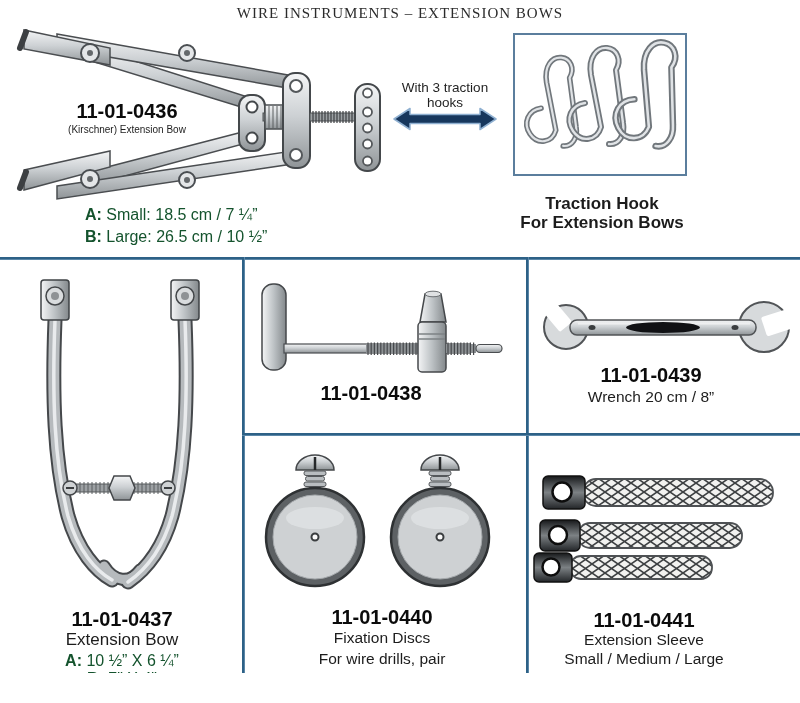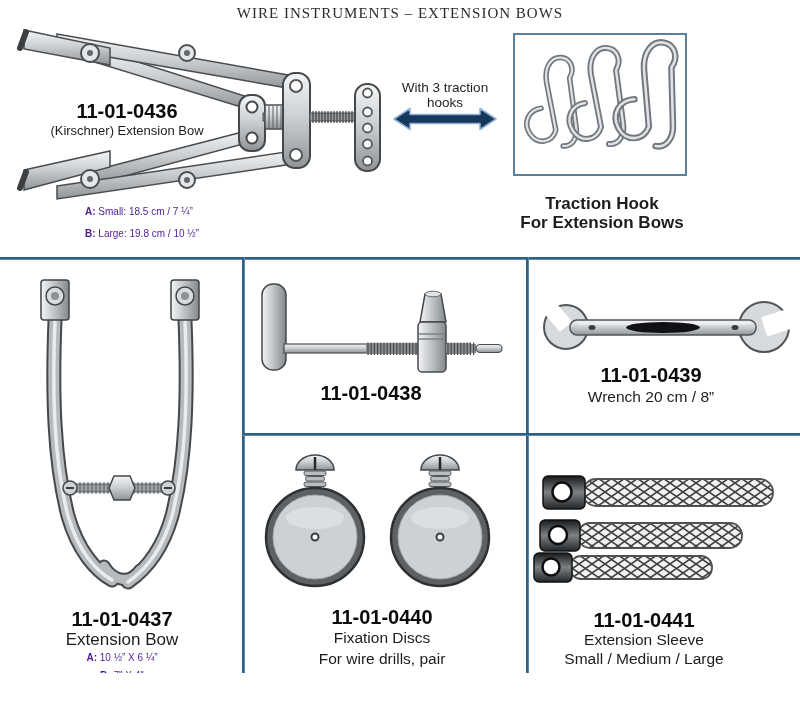--- a/index.html
+++ b/index.html
@@ -3,23 +3,23 @@
 <meta charset="utf-8">
 <style>
   html,body{margin:0;padding:0;background:#fff;}
   .page{position:relative;width:800px;height:673px;background:#fff;overflow:hidden;
         font-family:"Liberation Sans","DejaVu Sans",sans-serif;color:#1c1c1c;}
   .abs{position:absolute;}
   .title{position:absolute;left:0;top:5px;width:800px;text-align:center;
          font-family:"Liberation Serif","DejaVu Serif",serif;
          font-size:15px;letter-spacing:1px;color:#2b2b2b;}
   .code{position:absolute;font-weight:bold;font-size:20px;line-height:1.1;color:#0b0b0b;text-align:center;}
-  .desc{position:absolute;font-size:13px;line-height:1.15;color:#1c1c1c;text-align:center;}
+  .desc{position:absolute;font-size:10px;line-height:1.15;color:#1c1c1c;text-align:center;}
   .small{font-size:15.5px;}
-  .sizes{position:absolute;font-size:10px;color:#4c1d95;white-space:nowrap;}
+  .sizes{position:absolute;font-size:16px;color:#14532d;white-space:nowrap;}
   .b{font-weight:bold;}
   .hline{position:absolute;height:3px;background:linear-gradient(#2d6186,#2d6186 62%,#7fa5c3);}
   .vline{position:absolute;width:3px;background:linear-gradient(90deg,#2d6186,#2d6186 62%,#7fa5c3);}
   .hookbox{position:absolute;left:513px;top:33px;width:174px;height:143px;
            border:2px solid #5b7e9d;background:#fff;box-sizing:border-box;}
   .note{position:absolute;font-size:13.5px;color:#1f1f1f;text-align:center;}
   svg{display:block;}
 </style>
 </head>
 <body>
@@ -102,21 +102,21 @@
     </g>
   </svg>
 
   <div class="code" style="left:37px;top:100px;width:180px">11-01-0436</div>
   <div class="desc" style="left:22px;top:124px;width:210px">(Kirschner) Extension Bow</div>
 
   <div class="sizes" style="left:85px;top:206px">
     <span class="b">A:</span><span> Small: 18.5 cm / 7 ¼”</span>
   </div>
   <div class="sizes" style="left:85px;top:228px">
-    <span class="b">B:</span><span> Large: 19.8 cm / 10 ½”</span>
+    <span class="b">B:</span><span> Large: 26.5 cm / 10 ½”</span>
   </div>
 
   <div class="note" style="left:383px;top:80px;width:124px">With 3 traction hooks</div>
 
   <svg class="abs" style="left:393px;top:106px" width="104" height="26" viewBox="0 0 104 26">
     <polygon points="1,13 17,2.5 17,8.5 87,8.5 87,2.5 103,13 87,23.5 87,17.5 17,17.5 17,23.5" fill="#17375d" stroke="#8fb0d1" stroke-width="1.5" stroke-linejoin="round"></polygon>
   </svg>
 
   <div class="hookbox">
     <svg width="170" height="137" viewBox="0 0 170 137">

